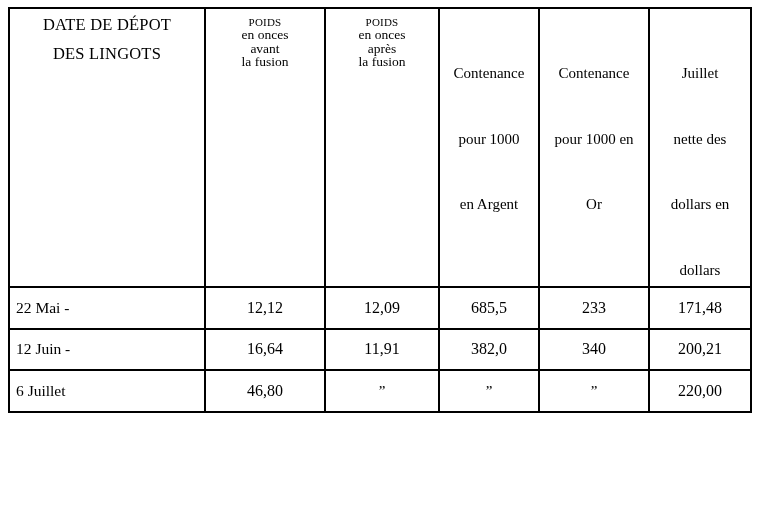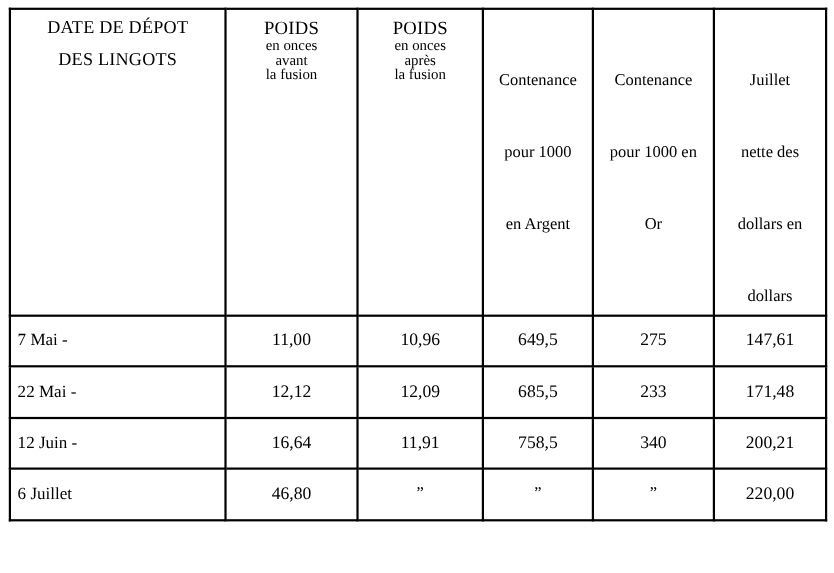--- a/index.html
+++ b/index.html
@@ -18,21 +18,21 @@
     position: relative;
     width: 758px;
     height: 521px;
     background: #ffffff;
   }
   table.ledger {
     position: absolute;
     left: 8px;
     top: 7px;
     width: 742px;
-    height: 467px;
+    height: 406px;
     border-collapse: collapse;
     table-layout: fixed;
     background: #ffffff;
   }
   table.ledger, table.ledger th, table.ledger td {
     border: 2px solid #000000;
   }
   table.ledger th {
     font-weight: normal;
     vertical-align: top;
@@ -51,21 +51,21 @@
   col.c5 { width: 102px; }
 
   
   .hdr {
     display: block;
     text-align: center;
     line-height: 1.0;
   }
   .hdr .big {
     display: block;
-    font-size: 17px;
+    font-size: 11px;
     letter-spacing: 0.2px;
     margin-bottom: 12px;
   }
   .hdr .big.second {
     margin-bottom: 0;
   }
   .hdr .small {
     display: block;
     font-size: 13.5px;
     margin-top: 0;
@@ -150,40 +150,32 @@
             <span class="med">Juillet</span>
             <span class="med">nette des</span>
             <span class="med">dollars en</span>
             <span class="med">dollars</span>
           </span>
         </th>
       </tr>
     </thead>
     <tbody>
       <tr>
-        <td class="row-date">7 Mai -</td>
-        <td class="num">11,00</td>
-        <td class="num">10,96</td>
-        <td class="num">649,5</td>
-        <td class="num">275</td>
-        <td class="num">147,61</td>
-      </tr>
-      <tr>
         <td class="row-date">22 Mai -</td>
         <td class="num">12,12</td>
         <td class="num">12,09</td>
         <td class="num">685,5</td>
         <td class="num">233</td>
         <td class="num">171,48</td>
       </tr>
       <tr>
         <td class="row-date">12 Juin -</td>
         <td class="num">16,64</td>
         <td class="num">11,91</td>
-        <td class="num">758,5</td>
+        <td class="num">382,0</td>
         <td class="num">340</td>
         <td class="num">200,21</td>
       </tr>
       <tr>
         <td class="row-date">6 Juillet</td>
         <td class="num">46,80</td>
         <td class="ditto">”</td>
         <td class="ditto">”</td>
         <td class="ditto">”</td>
         <td class="num">220,00</td>

